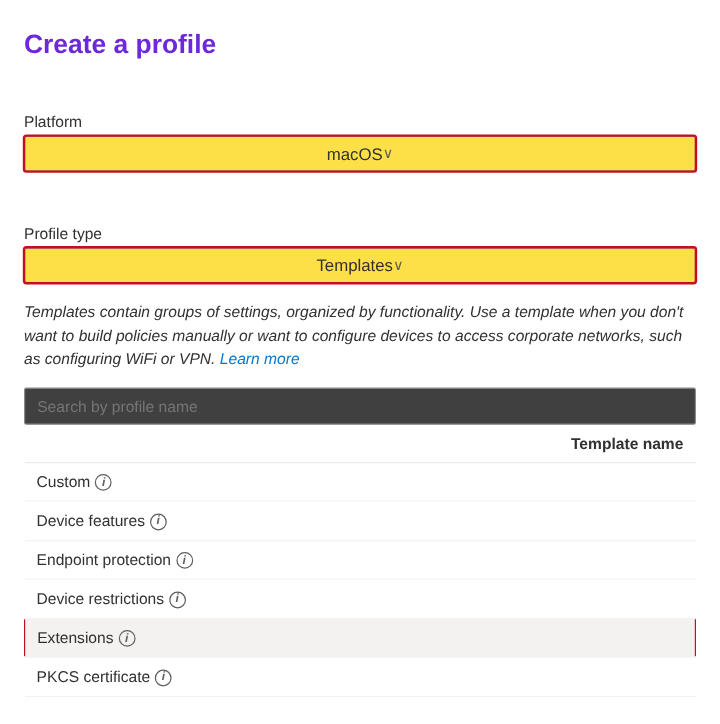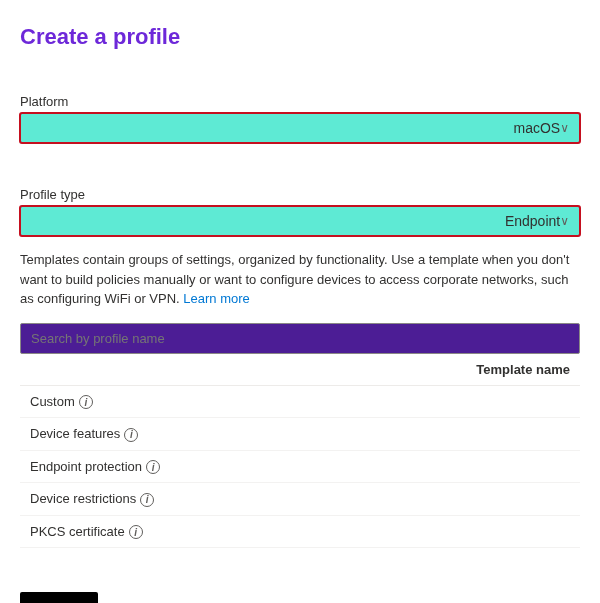--- a/index.html
+++ b/index.html
@@ -37,61 +37,62 @@
       margin-bottom: 14px;
     }
 
     .dropdown {
       width: 100%;
       border: 1.5px solid #8764b8;
       border-radius: 2px;
       padding: 6px 10px;
       font-size: 14px;
       color: #323130;
-      background: #5eead4;
+      background: #fde047;
       display: flex;
       align-items: center;
-      justify-content: flex-end;
+      justify-content: center;
       cursor: pointer;
       position: relative;
     }
 
     .dropdown-value {
       font-size: 14px;
       color: #323130;
     }
 
     .dropdown-arrow {
       color: #605e5c;
       font-size: 12px;
     }
 
     .description-text {
       font-size: 13px;
       color: #323130;
       line-height: 1.5;
       margin-bottom: 14px;
+      font-style: italic;
     }
 
     .learn-more-link {
       color: #0078d4;
       text-decoration: none;
       cursor: pointer;
     }
 
     .search-box {
       width: 100%;
       border: 1px solid #8a8886;
       border-radius: 2px;
       padding: 7px 10px;
       font-size: 13px;
       color: #a19f9d;
       margin-bottom: 0;
       outline: none;
-      background: #4c1d95;
+      background: #404040;
     }
 
     .template-table {
       width: 100%;
       border-collapse: collapse;
       margin-bottom: 20px;
     }
 
     .template-table thead tr {
       border-bottom: 1px solid #edebe9;
@@ -164,21 +165,21 @@
   <div class="dropdown red-outline">
     <span class="dropdown-value">macOS</span>
     <span class="dropdown-arrow">∨</span>
   </div>
 </div>
 
 
 <div class="form-group">
   <div class="field-label">Profile type</div>
   <div class="dropdown red-outline">
-    <span class="dropdown-value">Endpoint</span>
+    <span class="dropdown-value">Templates</span>
     <span class="dropdown-arrow">∨</span>
   </div>
 </div>
 
 
 <p class="description-text">
   <span>Templates contain groups of settings, organized by functionality. Use a template when you don't want to build policies manually or want to configure devices to access corporate networks, such as configuring WiFi or VPN.</span>
   <a class="learn-more-link" href="#">Learn more</a>
 </p>
 
@@ -198,20 +199,23 @@
       </tr>
       <tr>
         <td>Device features<span class="info-icon">i</span></td>
       </tr>
       <tr>
         <td>Endpoint protection<span class="info-icon">i</span></td>
       </tr>
       <tr>
         <td>Device restrictions<span class="info-icon">i</span></td>
       </tr>
+      <tr class="highlighted">
+        <td>Extensions<span class="info-icon">i</span></td>
+      </tr>
       <tr>
         <td>PKCS certificate<span class="info-icon">i</span></td>
       </tr>
     </tbody>
 </table>
 
 
 <button class="create-button">Create</button>
 
 

